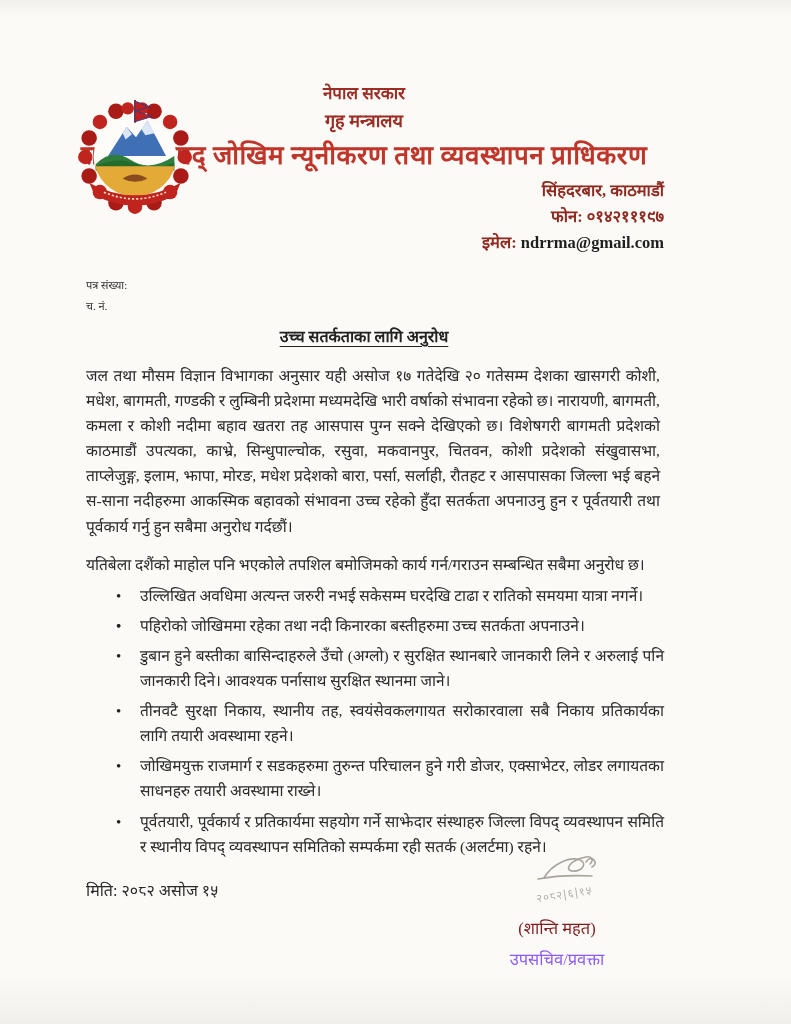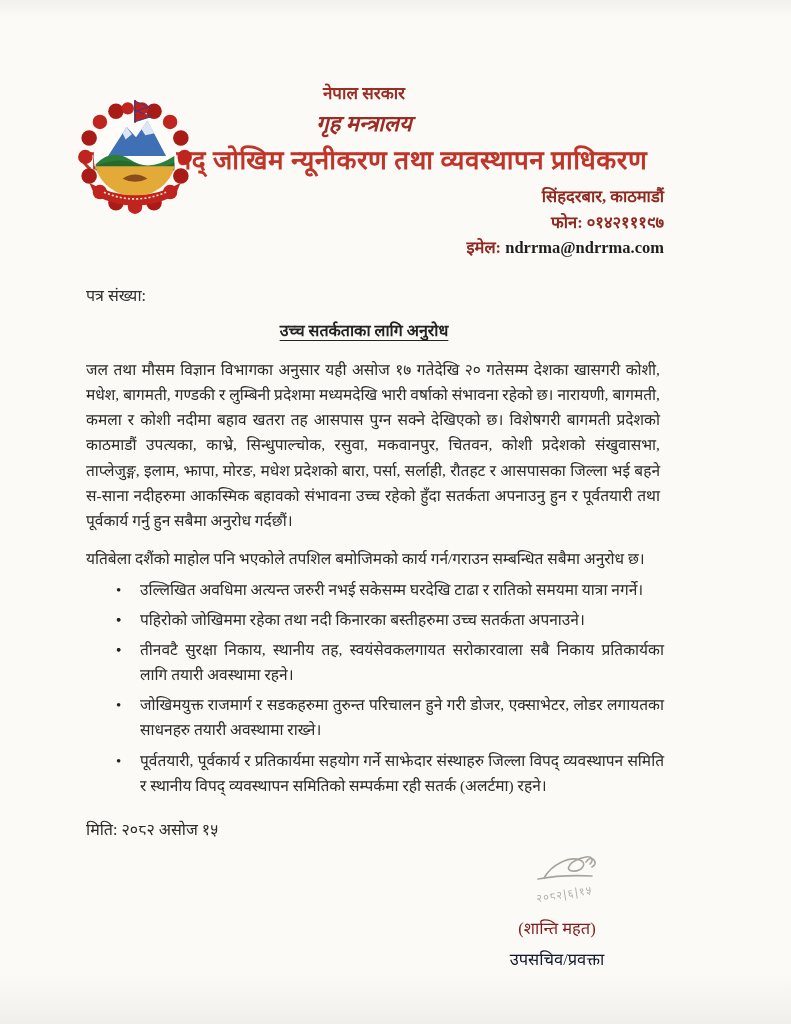--- a/index.html
+++ b/index.html
@@ -8,33 +8,33 @@
     background:linear-gradient(180deg,#f1f0ec 0,#fbfaf7 18px,#fbfaf7 975px,#f0efeb 1024px);
     font-family:"Liberation Serif","DejaVu Serif",serif;
     color:#2b2b2b;
     position:relative;
   }
   .page{position:relative;width:728px;height:1024px;}
 
   
   .letterhead{padding-top:84px;text-align:center;}
   .gov-line{font-size:17px;font-weight:bold;color:#9c2d24;line-height:1.2;}
-  .ministry-line{font-size:22px;font-weight:bold;color:#9c2d24;line-height:1.4;margin-top:5px;font-style:italic;}
+  .ministry-line{font-size:18px;font-weight:bold;color:#9c2d24;line-height:1.4;margin-top:5px;}
   .authority-line{font-size:26px;font-weight:bold;color:#bf352a;line-height:1.3;margin-top:4px;letter-spacing:.5px;}
 
   .emblem-wrap{position:absolute;left:72px;top:98px;width:126px;height:118px;}
 
   .contact-block{
     text-align:right;margin:6px 64px 0 4px;
     font-size:16.5px;font-weight:bold;color:#8e2a20;line-height:1.55;
   }
   .contact-block .email-value{color:#1f1f1f;font-weight:bold;}
 
   
-  .ref-block{margin:20px 0 5px 86px;font-size:16px;color:#303030;line-height:1.9;}
+  .ref-block{margin:20px 0 5px 86px;font-size:11px;color:#303030;line-height:1.9;}
 
   
   .subject-line{
     text-align:center;font-size:16px;font-weight:bold;color:#222;
     text-decoration:underline;text-underline-offset:4px;margin-top:8px;
   }
 
   
   .body-block{margin:16px 64px 0 86px;font-size:15.5px;line-height:1.62;text-align:justify;}
   .body-block p{margin:0 4px 13px 0;font-family:Liberation Serif, serif;}
@@ -48,21 +48,21 @@
   .date-line{margin:20px 0 4px 86px;font-size:16px;color:#2b2b2b;}
 
   .sign-block{position:absolute;right:66px;top:852px;width:210px;text-align:center;}
   .sign-scribble{position:relative;height:58px;}
   .handwritten-date{
     position:absolute;left:84px;top:34px;
     font-size:11px;color:#b3aea5;transform:rotate(-9deg);
     font-family:"DejaVu Sans","Liberation Sans",sans-serif;letter-spacing:1px;
   }
   .sign-name{font-size:16.5px;color:#7f1d1d;margin-top:6px;}
-  .sign-title{font-size:16.5px;color:#0f172a;margin-top:8px;}
+  .sign-title{font-size:16.5px;color:#8b5cf6;margin-top:8px;}
 </style>
 </head>
 <body>
 
 <div class="page">
 
   <div class="emblem-wrap">
     <svg width="126" height="118" viewBox="0 0 120 114" aria-hidden="true">
 
       <g>
@@ -117,38 +117,39 @@
   </div>
 
   <div class="contact-block">
     <div>सिंहदरबार, काठमाडौं</div>
     <div>
       <span>फोन:</span>
       <span>०१४२१११९७</span>
     </div>
     <div>
       <span>इमेल:</span>
-      <span class="email-value">ndrrma@ndrrma.com</span>
+      <span class="email-value">ndrrma@gmail.com</span>
     </div>
   </div>
 
   <div class="ref-block">
     <div>पत्र संख्या:</div>
+    <div>च. नं.</div>
   </div>
 
   <div class="subject-line">उच्च सतर्कताका लागि अनुरोध</div>
 
   <div class="body-block">
     <p>जल तथा मौसम विज्ञान विभागका अनुसार यही असोज १७ गतेदेखि २० गतेसम्म देशका खासगरी कोशी, मधेश, बागमती, गण्डकी र लुम्बिनी प्रदेशमा मध्यमदेखि भारी वर्षाको संभावना रहेको छ। नारायणी, बागमती, कमला र कोशी नदीमा बहाव खतरा तह आसपास पुग्न सक्ने देखिएको छ। विशेषगरी बागमती प्रदेशको काठमाडौं उपत्यका, काभ्रे, सिन्धुपाल्चोक, रसुवा, मकवानपुर, चितवन, कोशी प्रदेशको संखुवासभा, ताप्लेजुङ्ग, इलाम, झापा, मोरङ, मधेश प्रदेशको बारा, पर्सा, सर्लाही, रौतहट र आसपासका जिल्ला भई बहने स-साना नदीहरुमा आकस्मिक बहावको संभावना उच्च रहेको हुँदा सतर्कता अपनाउनु हुन र पूर्वतयारी तथा पूर्वकार्य गर्नु हुन सबैमा अनुरोध गर्दछौं।</p>
     <p style="margin-bottom:6px;">यतिबेला दशैंको माहोल पनि भएकोले तपशिल बमोजिमको कार्य गर्न/गराउन सम्बन्धित सबैमा अनुरोध छ।</p>
     <ul class="notice-list">
       <li><span class="bullet-dot">•</span><span>उल्लिखित अवधिमा अत्यन्त जरुरी नभई सकेसम्म घरदेखि टाढा र रातिको समयमा यात्रा नगर्ने।</span></li>
       <li><span class="bullet-dot">•</span></li>
       <li><span class="bullet-dot">•</span><span>पहिरोको जोखिममा रहेका तथा नदी किनारका बस्तीहरुमा उच्च सतर्कता अपनाउने।</span></li>
-      <li><span class="bullet-dot">•</span></li>
+      <li><span class="bullet-dot">•</span><span>डुबान हुने बस्तीका बासिन्दाहरुले उँचो (अग्लो) र सुरक्षित स्थानबारे जानकारी लिने र अरुलाई पनि जानकारी दिने। आवश्यक पर्नासाथ सुरक्षित स्थानमा जाने।</span></li>
       <li><span class="bullet-dot">•</span><span>तीनवटै सुरक्षा निकाय, स्थानीय तह, स्वयंसेवकलगायत सरोकारवाला सबै निकाय प्रतिकार्यका लागि तयारी अवस्थामा रहने।</span></li>
       <li><span class="bullet-dot">•</span><span>जोखिमयुक्त राजमार्ग र सडकहरुमा तुरुन्त परिचालन हुने गरी डोजर, एक्साभेटर, लोडर लगायतका साधनहरु तयारी अवस्थामा राख्ने।</span></li>
       <li><span class="bullet-dot">•</span><span>पूर्वतयारी, पूर्वकार्य र प्रतिकार्यमा सहयोग गर्ने साझेदार संस्थाहरु जिल्ला विपद् व्यवस्थापन समिति र स्थानीय विपद् व्यवस्थापन समितिको सम्पर्कमा रही सतर्क (अलर्टमा) रहने।</span></li>
     </ul>
   </div>
 
   <div class="date-line">मिति: २०८२ असोज १५</div>
 
   <div class="sign-block">
     <div class="sign-scribble">

